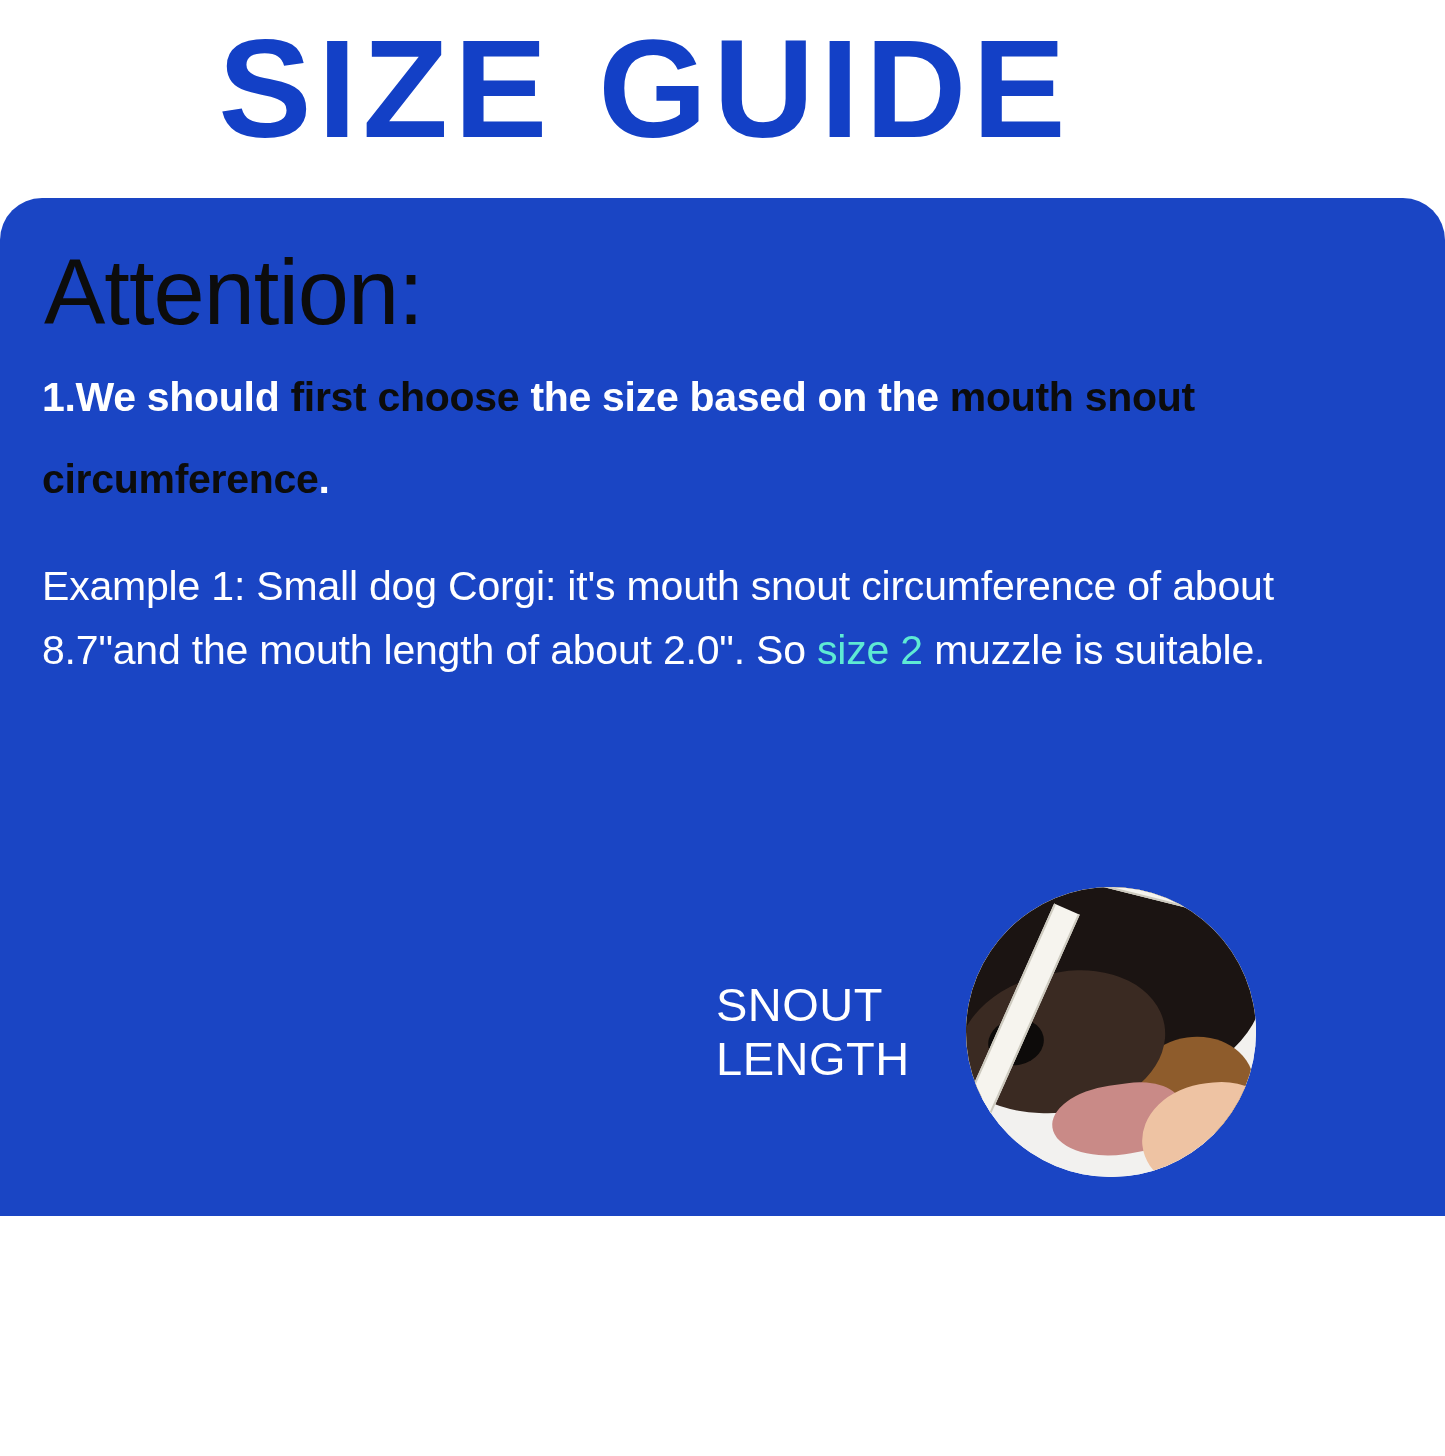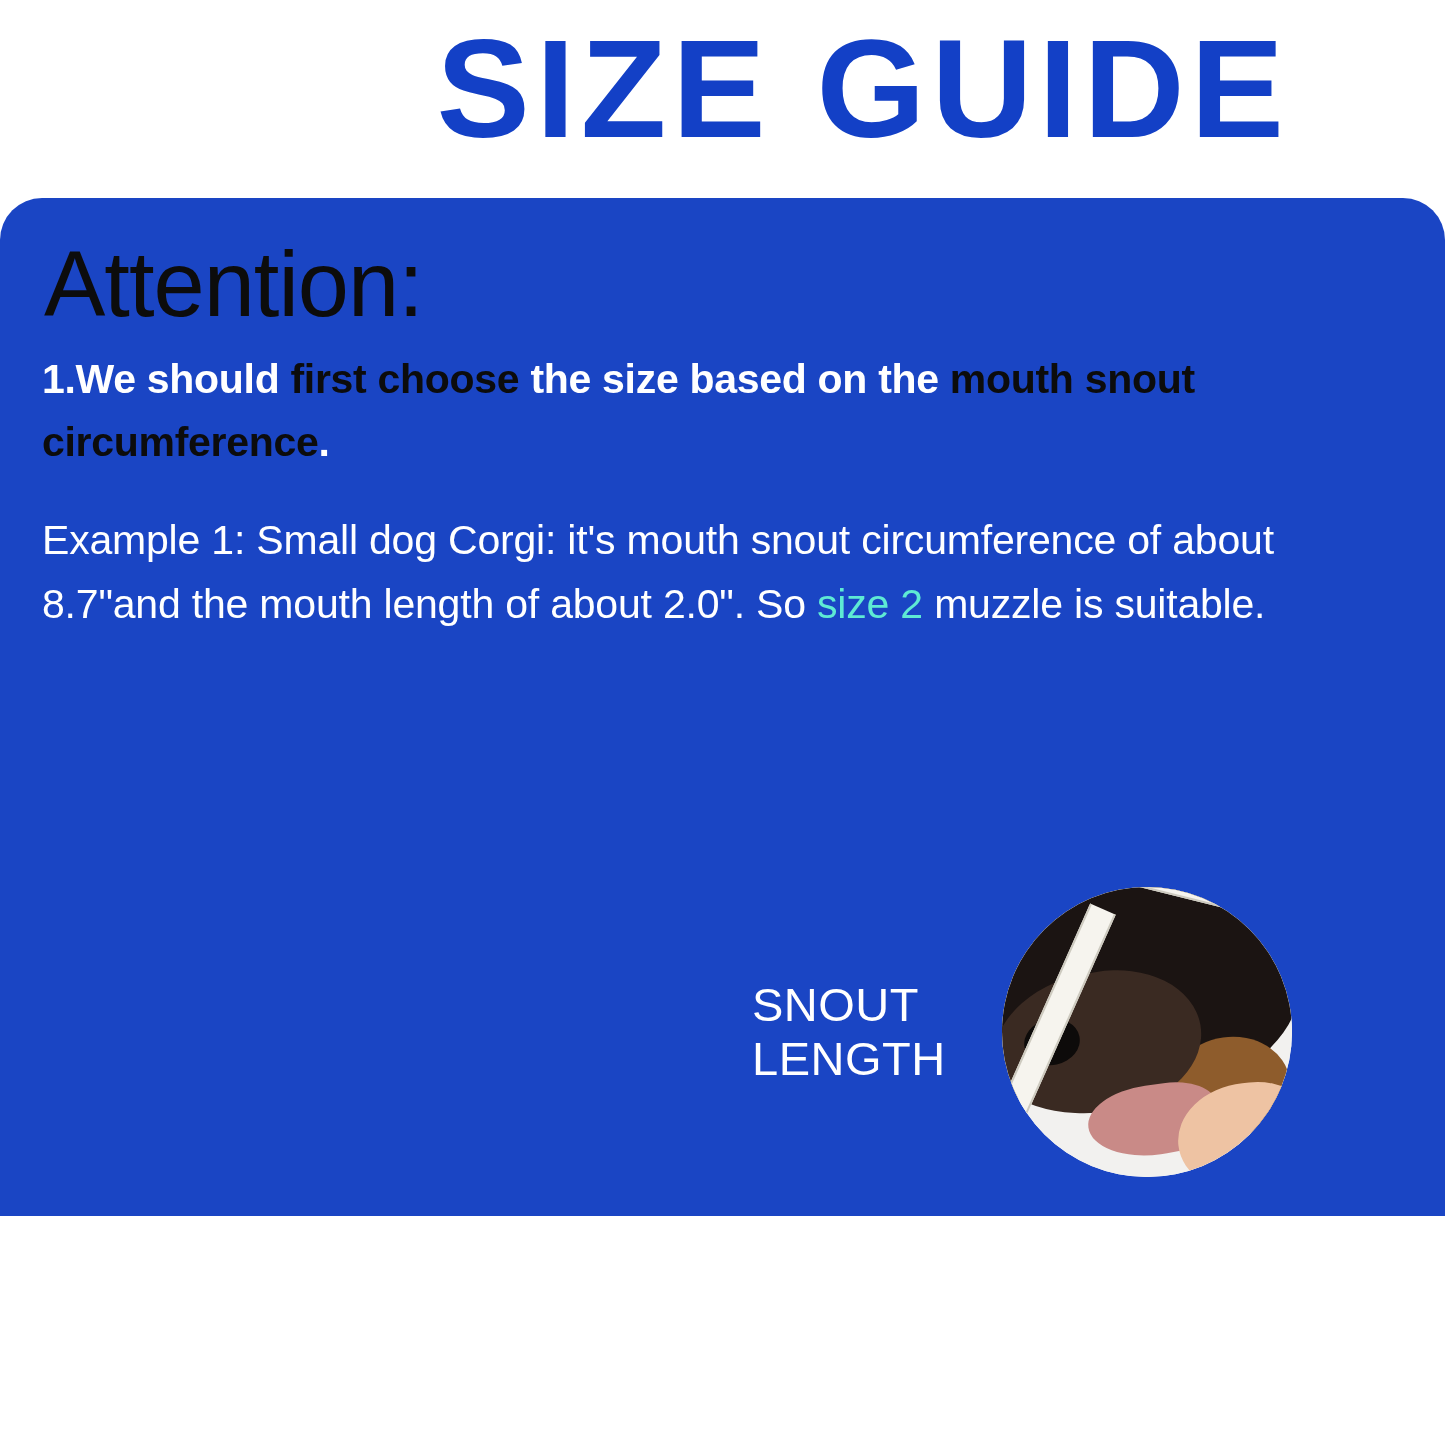--- a/index.html
+++ b/index.html
@@ -19,58 +19,58 @@
     height: 1456px;
     background: #ffffff;
   }
 
   
   .title {
     position: absolute;
     left: 0;
     top: 0;
     width: 1290px;
-    text-align: right;
+    text-align: center;
     font-size: 140px;
     line-height: 178px;
     font-weight: bold;
     letter-spacing: 6px;
     color: #1340c6;
     font-family: "Liberation Sans", sans-serif;
     white-space: nowrap;
   }
 
   
   .panel {
     position: absolute;
     left: 0;
     top: 198px;
     width: 1445px;
     height: 1018px;
     background: #1a45c4;
     border-radius: 42px 42px 0 0;
     box-sizing: border-box;
-    padding: 18px 40px 0 40px;
+    padding: 26px 40px 0 40px;
   }
 
   .attention {
     color: #0c0c0c;
     font-size: 92px;
     line-height: 108px;
     font-weight: normal;
     letter-spacing: -1px;
     margin: 14px 0 10px 4px;
     font-family: "Liberation Sans", sans-serif;
   }
 
   .rules {
     margin: 0 0 0 2px;
     color: #ffffff;
     font-size: 41px;
-    line-height: 63px;
+    line-height: 82px;
     font-weight: bold;
     letter-spacing: -0.3px;
   }
   .rules .dark {
     color: #0c0c0c;
   }
   .rule {
     margin-bottom: 2px;
   }
 
@@ -98,21 +98,21 @@
     height: 300px;
   }
   .photo-block {
     position: absolute;
     top: 0;
     height: 300px;
     display: flex;
     align-items: center;
   }
   .photo-block.left { left: 10px; }
-  .photo-block.right { left: 696px; }
+  .photo-block.right { left: 660px; }
 
   .caption {
     color: #ffffff;
     font-size: 47px;
     line-height: 54px;
     font-weight: normal;
     letter-spacing: 0.5px;
     text-transform: uppercase;
     width: 300px;
   }

